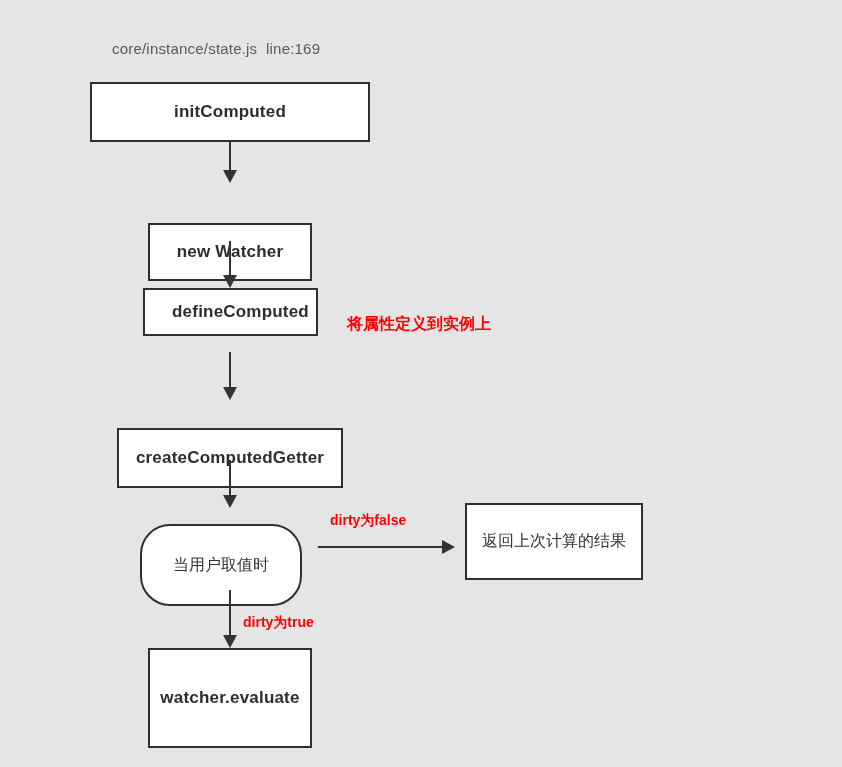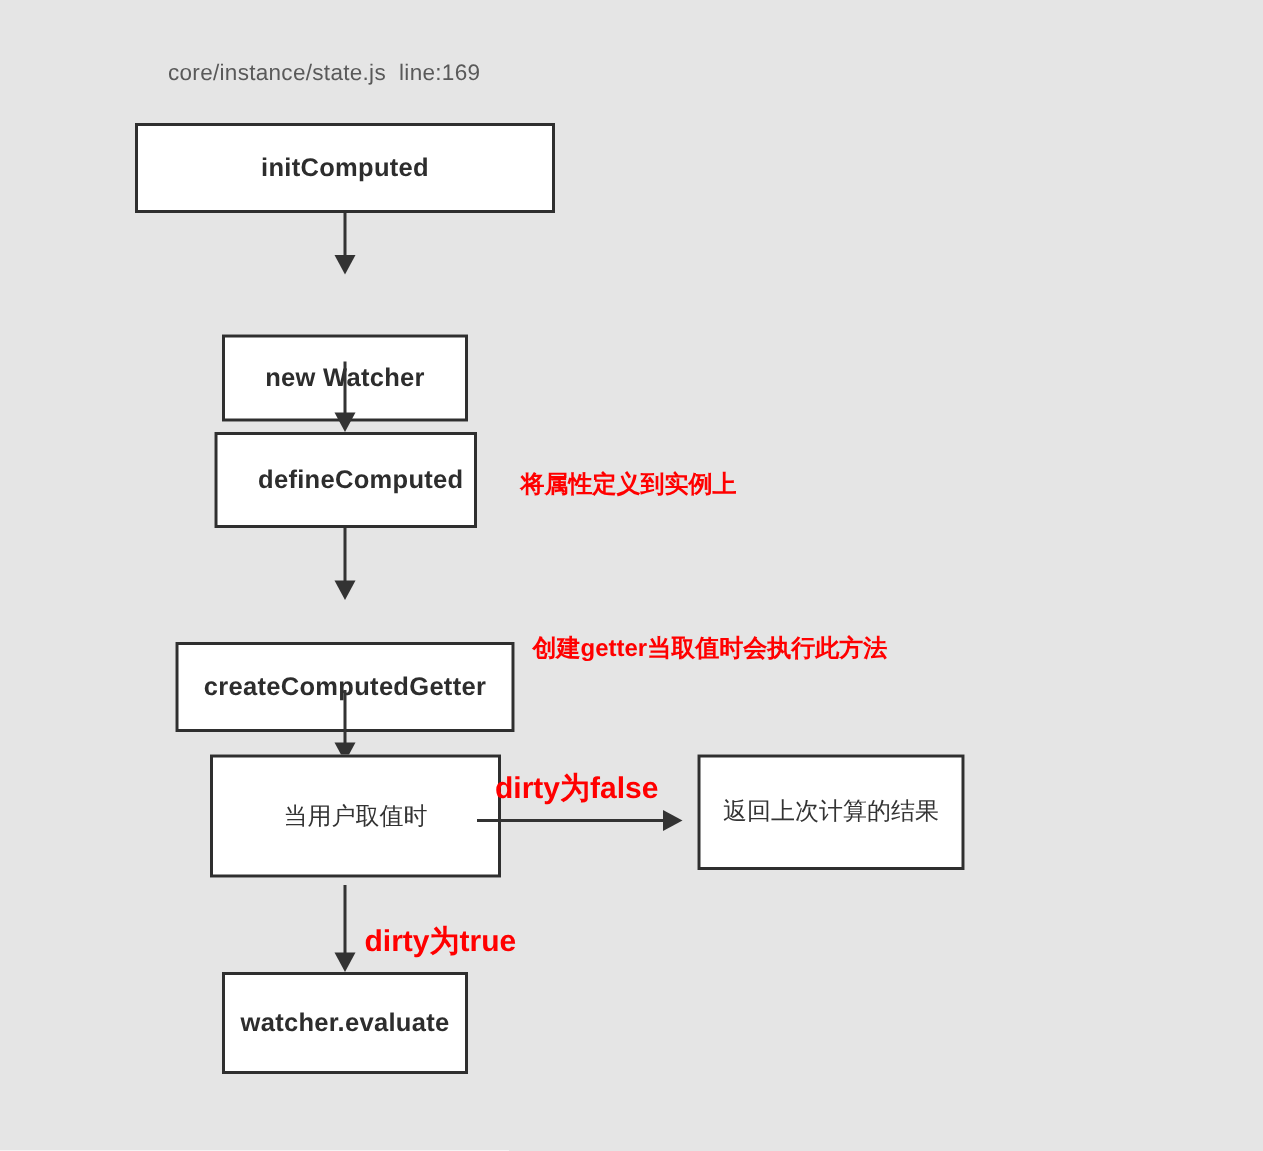--- a/index.html
+++ b/index.html
@@ -15,21 +15,21 @@
     display:flex;align-items:center;justify-content:center;text-align:left;
     color:#333333;font-size:16px;
   }
   .node.code{font-weight:bold;font-size:17px;color:#2d2d2d;letter-spacing:.2px;}
   .ann{
     position:absolute;color:#ff0000;font-weight:bold;font-size:16px;line-height:19px;white-space:nowrap;
   }
   .ann.center{text-align:center;}
   .ann.wide{line-height:22px;}
   .edge-label{
-    position:absolute;color:#ff0000;font-weight:bold;font-size:20px;white-space:nowrap;text-align:center;
+    position:absolute;color:#ff0000;font-weight:bold;font-size:14px;white-space:nowrap;text-align:center;
   }
   .arrow-down{position:absolute;width:14px;}
   .arrow-down .line{position:absolute;left:6px;top:0;bottom:12px;width:2px;background:#333333;}
   .arrow-down .head{position:absolute;bottom:0;left:0;width:0;height:0;
     border-left:7px solid transparent;border-right:7px solid transparent;border-top:13px solid #333333;}
   .arrow-right{position:absolute;height:14px;}
   .arrow-right .line{position:absolute;top:6px;left:0;right:12px;height:2px;background:#333333;}
   .arrow-right .head{position:absolute;right:0;top:0;width:0;height:0;
     border-top:7px solid transparent;border-bottom:7px solid transparent;border-left:13px solid #333333;}
   i{display:block;}
@@ -49,52 +49,51 @@
     </div>
 
   <div class="node code" style="left:148px;top:183px;width:164px;height:58px;margin-top:40px;">new Watcher</div>
 
 
   <div class="arrow-down" style="left:223px;top:241px;height:47px;">
       <i class="line"></i>
       <i class="head"></i>
     </div>
 
-  <div class="node code" style="left:143px;top:288px;width:175px;height:64px;padding-left:20px;">defineComputed</div>
+  <div class="node code" style="left:143px;top:288px;width:175px;height:48px;padding-left:20px;">defineComputed</div>
 
   <div class="ann" style="left:347px;top:314px;">将属性定义到实例上</div>
 
   <div class="arrow-down" style="left:223px;top:352px;height:48px;">
       <i class="line"></i>
       <i class="head"></i>
     </div>
 
   <div class="node code" style="left:117px;top:400px;width:226px;height:60px;margin-top:28px;">createComputedGetter</div>
 
-  <div class="ann" style="left:355px;top:423px;">创建getter当取值时会执行此方法</div>
 
   <div class="arrow-down" style="left:223px;top:460px;height:48px;">
       <i class="line"></i>
       <i class="head"></i>
     </div>
 
-  <div class="node" style="left:140px;top:503px;width:194px;height:82px;">当用户取值时</div>
+  <div class="node" style="left:140px;top:524px;width:162px;height:82px;border-radius:30px;">当用户取值时</div>
 
   <div class="edge-label" style="left:330px;top:512px;">dirty为false</div>
 
   <div class="arrow-right" style="left:318px;top:540px;width:137px;">
       <i class="line"></i>
       <i class="head"></i>
     </div>
 
   <div class="node" style="left:465px;top:503px;width:178px;height:77px;">返回上次计算的结果</div>
 
   <div class="arrow-down" style="left:223px;top:590px;height:58px;">
       <i class="line"></i>
       <i class="head"></i>
     </div>
 
   <div class="edge-label" style="left:243px;top:614px;">dirty为true</div>
 
-  <div class="node code" style="left:148px;top:648px;width:164px;height:68px;">watcher.evaluate</div>
+  <div class="node code" style="left:148px;top:648px;width:164px;height:100px;">watcher.evaluate</div>
 
 
 </div>
 
 </body></html>

